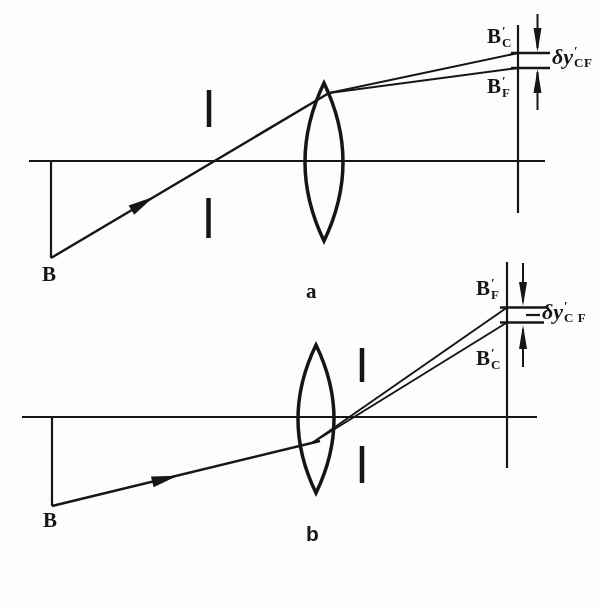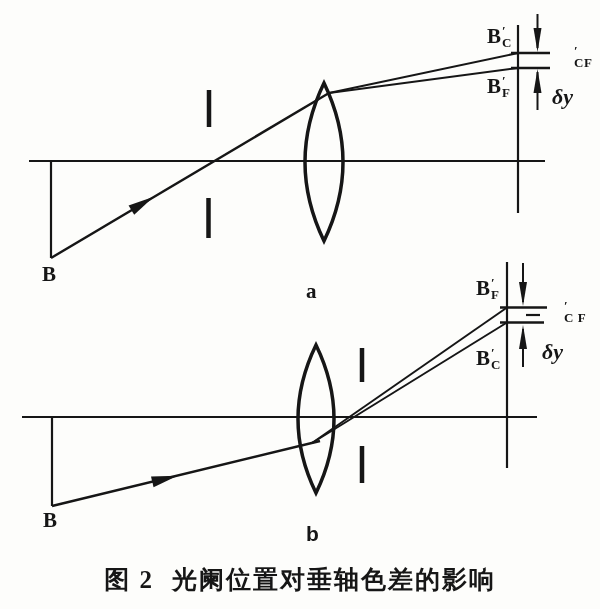--- a/index.html
+++ b/index.html
@@ -25,21 +25,21 @@
     color: #161616;
     font-family: "Liberation Serif", serif;
     font-weight: bold;
     font-size: 21px;
     line-height: 1;
     display: flex;
     align-items: flex-start;
     white-space: nowrap;
   }
   .lbl .base { display: inline-block; }
-  .lbl .it { font-style: italic; font-size: 22px; margin-top: 40px; }
+  .lbl .it { font-style: italic; font-size: 22px; }
   .ps {
     display: inline-flex;
     flex-direction: column;
     align-items: flex-start;
     margin-left: 1px;
   }
   .pr {
     font-size: 13px;
     line-height: 0.75;
     font-weight: bold;
@@ -195,17 +195,14 @@
   <div class="lbl" style="left:476px; top:348px;">
     <span class="base">B</span>
       <span class="ps">
         <span class="pr">′</span>
         <span class="sb">C</span>
       </span>
   </div>
 
   <div class="panel-letter sans" style="left:306px; top:523px;">b</div>
 
-  <div class="caption">
-    <span class="cap-prefix">图 2</span><span>光阑位置对垂轴色差的影响</span>
-  </div>
 
 </div>
 
 </body></html>

